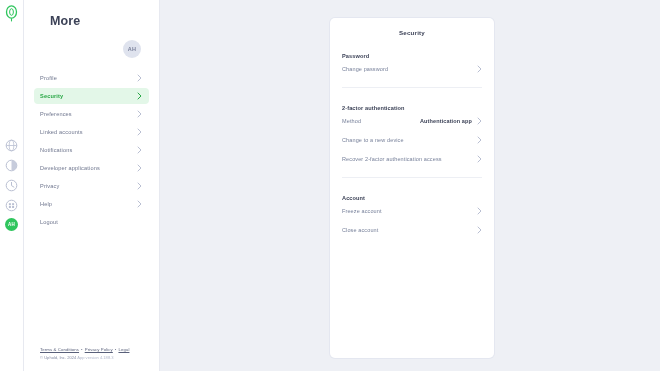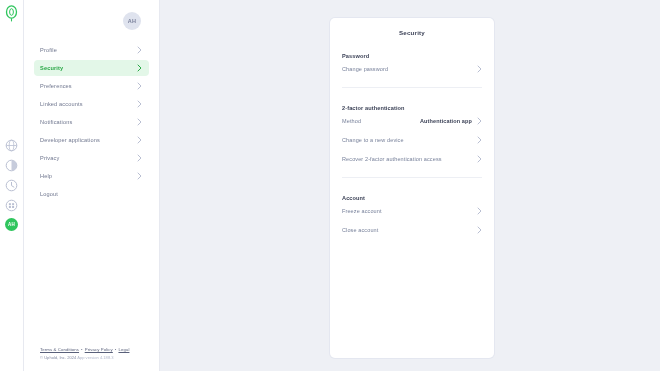--- a/index.html
+++ b/index.html
@@ -272,20 +272,21 @@
 
       <span class="rail-avatar">
         <span>AH</span>
       </span>
 
     </div>
   </div>
 
   <div class="more-panel">
 
+    <div class="more-title">More</div>
 
     <div class="avatar-row">
       <div class="avatar">
         <span>AH</span>
       </div>
     </div>
 
     <div class="menu" id="menu">
         <div class="menu-item">
           <span class="menu-label">Profile</span>

